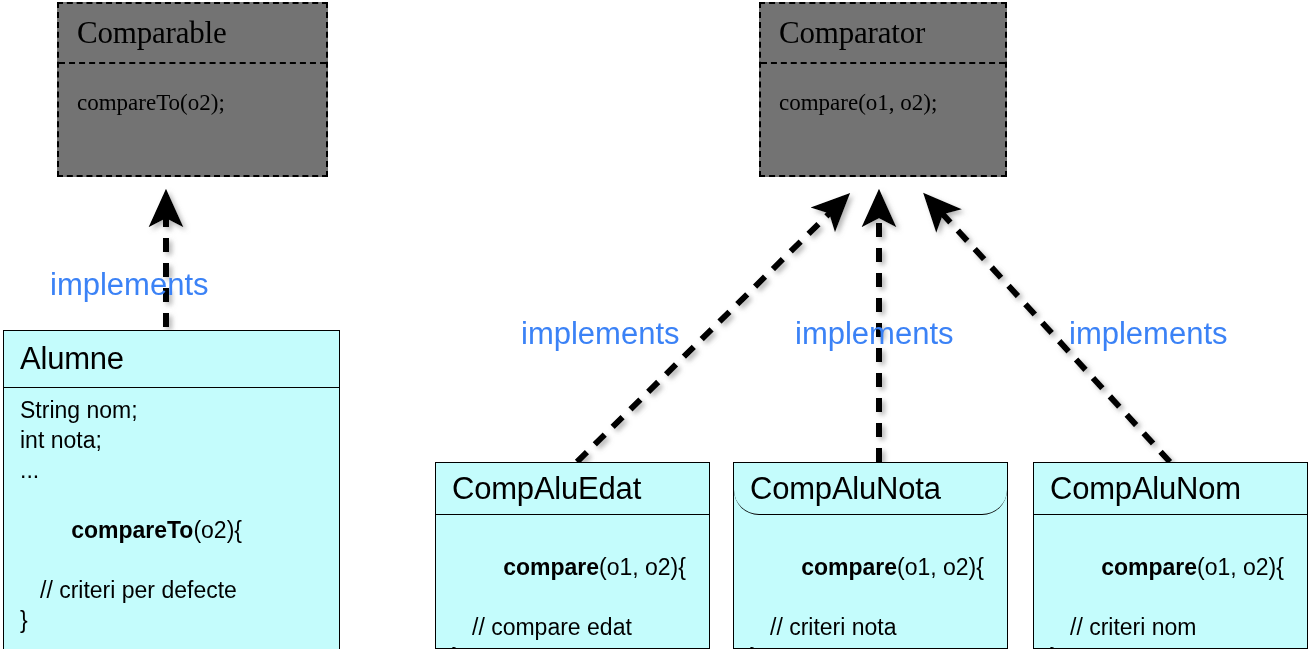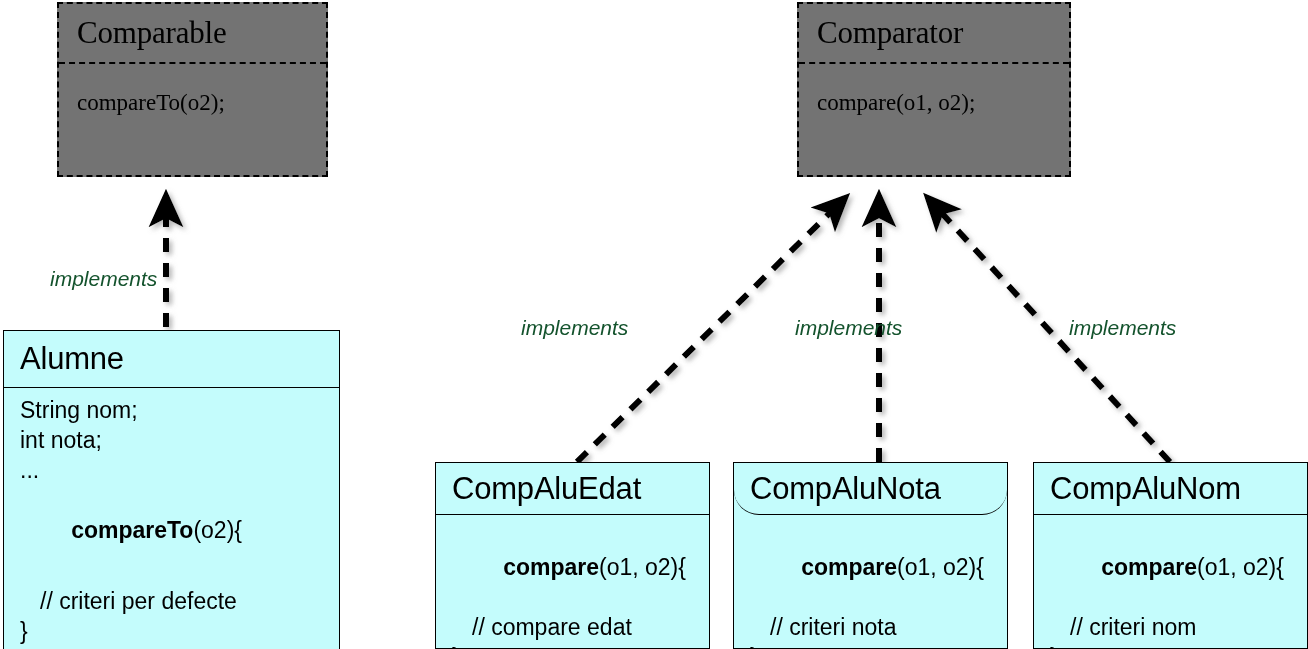--- a/index.html
+++ b/index.html
@@ -74,23 +74,22 @@
   #edges {
     position: absolute;
     left: 0;
     top: 0;
     width: 1308px;
     height: 649px;
     pointer-events: none;
   }
   .edge-label {
     position: absolute;
-    font-style: italic;
-    font-size: 21px;
-    color: #14532d;
+    font-size: 31px;
+    color: #3b82f6;
     white-space: nowrap;
     background: transparent;
   }
 </style>
 </head>
 <body>
 
 <div id="canvas">
 
   <svg id="edges" viewBox="0 0 1308 649" xmlns="http://www.w3.org/2000/svg">
@@ -116,37 +115,37 @@
   <div class="edge-label" style="left:795px; top:316px;">implements</div>
   <div class="edge-label" style="left:1069px; top:316px;">implements</div>
 
   <div class="uml-box iface" style="left:57px; top:2px; width:271px; height:175px;">
     <div class="box-title" style="height:60px;">Comparable</div>
     <div class="box-body">
       <div class="body-line">compareTo(o2);</div>
     </div>
   </div>
 
-  <div class="uml-box iface" style="left:797px; top:2px; width:274px; height:175px;">
+  <div class="uml-box iface" style="left:759px; top:2px; width:248px; height:175px;">
     <div class="box-title" style="height:60px;">Comparator</div>
     <div class="box-body">
       <div class="body-line">compare(o1, o2);</div>
     </div>
   </div>
 
   <div class="uml-box concrete" style="left:3px; top:330px; width:337px; height:322px;">
     <div class="box-title" style="height:57px;">Alumne</div>
     <div class="box-body">
       <div class="body-line">String nom;</div>
       <div class="body-line">int nota;</div>
       <div class="body-line">...</div>
       <div class="body-line">
         <span class="bold">compareTo</span><span>(o2){</span>
       </div>
-      <div class="body-line" style="padding-left:20px;margin-top:11px;">// criteri per defecte</div>
+      <div class="body-line" style="padding-left:20px;">// criteri per defecte</div>
       <div class="body-line">}</div>
     </div>
   </div>
 
   <div class="uml-box concrete" style="left:435px; top:462px; width:275px; height:187px;">
     <div class="box-title" style="height:62px;">CompAluEdat</div>
     <div class="box-body">
       <div class="body-line">
         <span class="bold">compare</span><span>(o1, o2){</span>
       </div>

